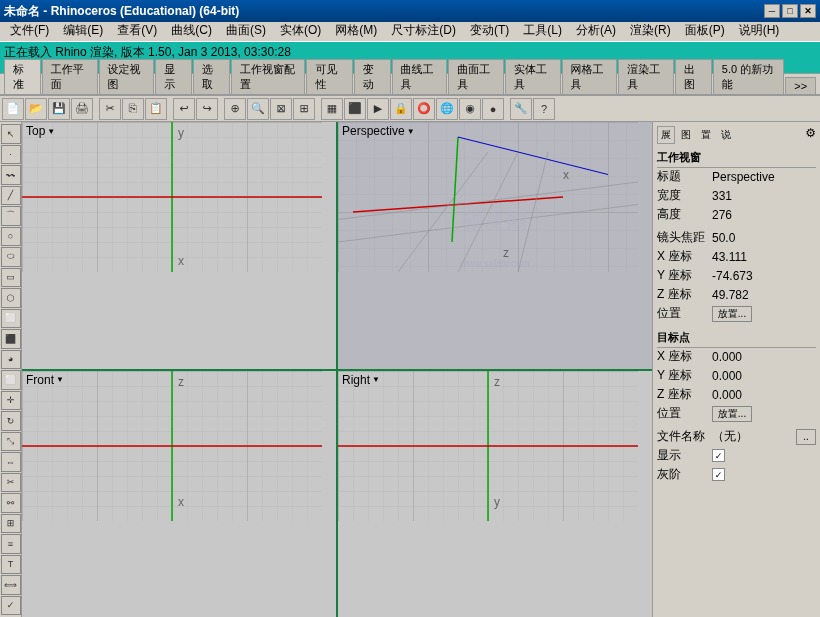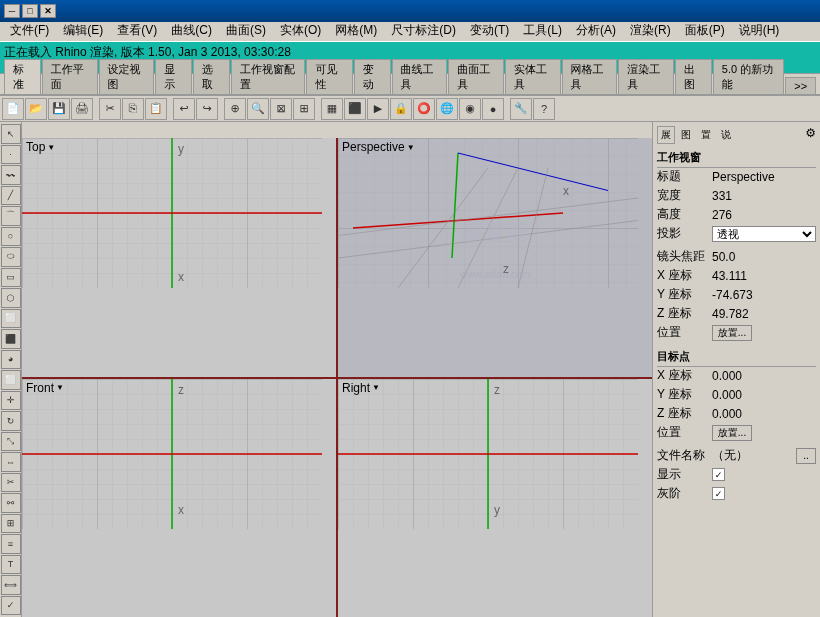--- a/index.html
+++ b/index.html
@@ -124,23 +124,22 @@
       font-size: 9px;
       color: #333;
     }
 
     
     .viewport-area {
       flex: 1;
       display: grid;
       grid-template-columns: 1fr 1fr;
       grid-template-rows: 1fr 1fr;
-      background: #7f1d1d;
+      background: #15803d;
       gap: 2px;
-      margin-top: 16px;
     }
     .viewport {
       background: #c8c8c8;
       position: relative;
       overflow: hidden;
     }
     .viewport-label {
       position: absolute;
       top: 2px;
       left: 4px;
@@ -238,20 +237,21 @@
       font-size: 28px;
       font-weight: bold;
       pointer-events: none;
       white-space: nowrap;
     }
   </style>
 </head>
 <body>
 
 <div class="title-bar">
+  <span>未命名 - Rhinoceros (Educational) (64-bit)</span>
   <div class="title-bar-controls">
     <div class="title-btn">─</div>
     <div class="title-btn">□</div>
     <div class="title-btn">✕</div>
   </div>
 </div>
 
 <div class="menu-bar">
   <span class="menu-item">文件(F)</span>
   <span class="menu-item">编辑(E)</span>
@@ -481,27 +481,20 @@
         <span class="panel-value">Perspective</span>
       </div>
       <div class="panel-row">
         <span class="panel-label">宽度</span>
         <span class="panel-value">331</span>
       </div>
       <div class="panel-row">
         <span class="panel-label">高度</span>
         <span class="panel-value">276</span>
       </div>
-      <div class="panel-row">
-        <span class="panel-label">投影</span>
-        <select class="panel-select">
-          <option>透视</option>
-          <option>平行</option>
-        </select>
-      </div>
     </div>
 
     <div class="panel-section">
       <div class="panel-row">
         <span class="panel-label">镜头焦距</span>
         <span class="panel-value">50.0</span>
       </div>
       <div class="panel-row">
         <span class="panel-label">X 座标</span>
         <span class="panel-value">43.111</span>

